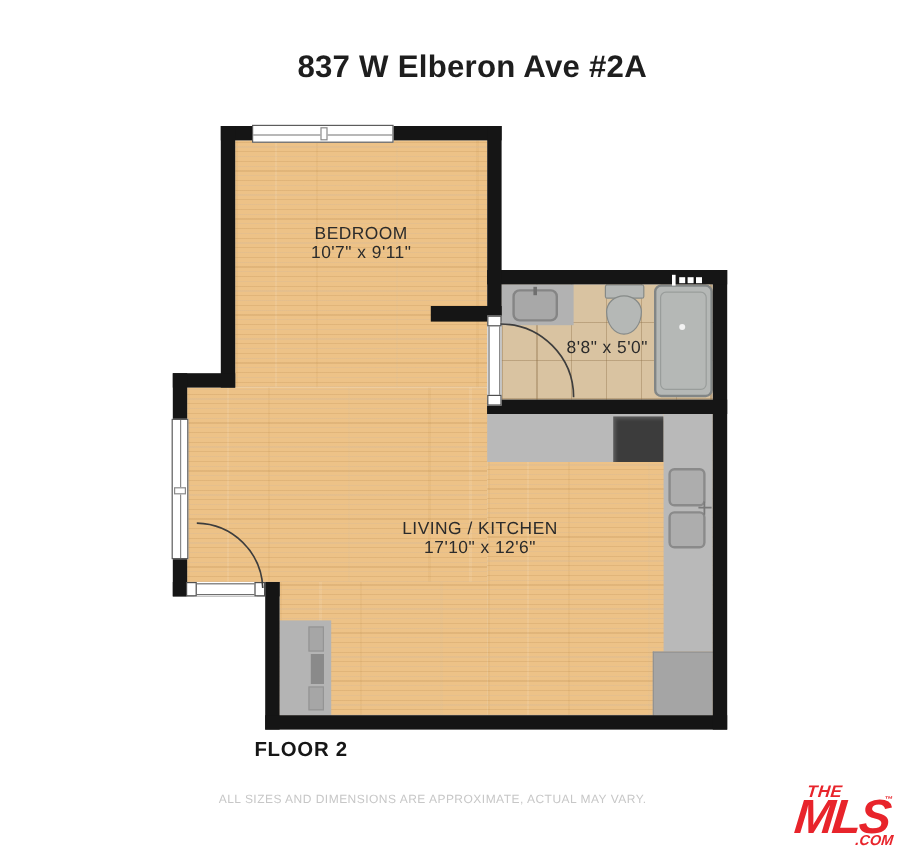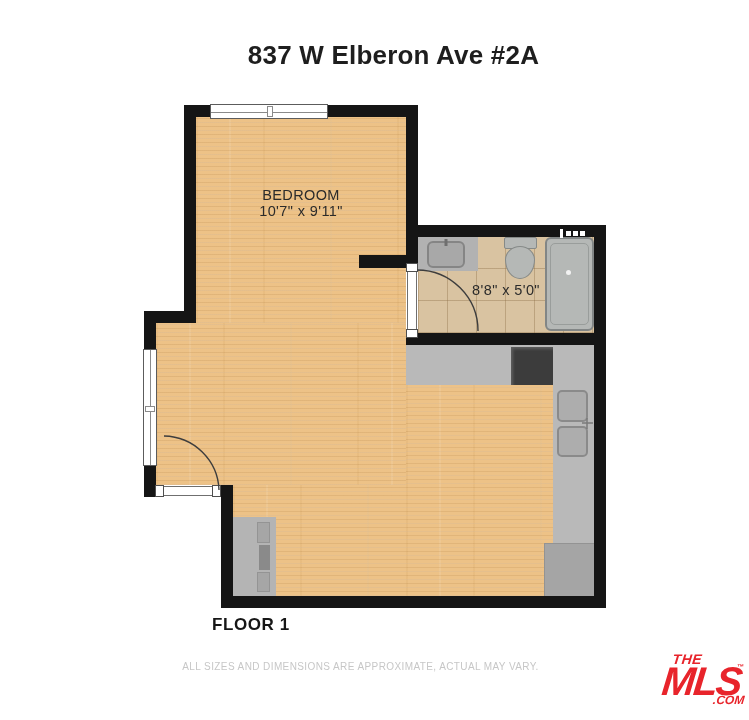--- a/index.html
+++ b/index.html
@@ -125,23 +125,27 @@
       <path d="M 566 423 h 11 M 571 418 v 11" stroke="#7a7a7a" stroke-width="1.5" fill="none"></path>
     </svg>
 
     <div class="room-label" style="left:185px;top:188px;width:200px;">
       <div>BEDROOM</div>
       <div>10'7" x 9'11"</div>
     </div>
     <div class="room-label" style="left:420px;top:283px;width:140px;">
       <div>8'8" x 5'0"</div>
     </div>
+    <div class="room-label" style="left:284px;top:434px;width:200px;">
+      <div>LIVING / KITCHEN</div>
+      <div>17'10" x 12'6"</div>
+    </div>
   </div>
 
-  <div id="floor-label">FLOOR 1</div>
+  <div id="floor-label">FLOOR 2</div>
 
   <div id="disclaimer">ALL SIZES AND DIMENSIONS ARE APPROXIMATE, ACTUAL MAY VARY.</div>
 
   <div id="mls-logo">
     <span class="the">THE</span>
     <span class="mls">MLS</span>
     <span class="tm">™</span>
     <span class="com">.COM</span>
   </div>
 

